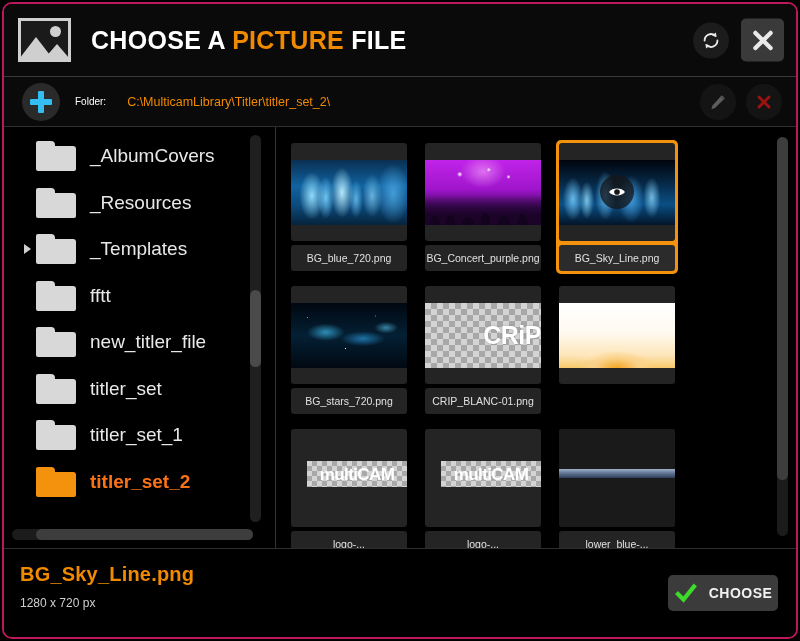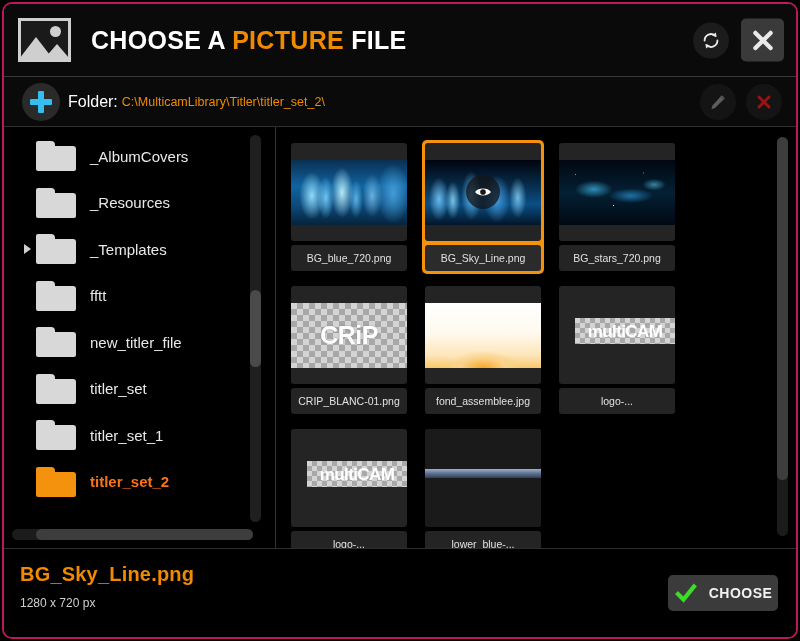--- a/index.html
+++ b/index.html
@@ -118,27 +118,27 @@
     border-radius: 50%;
     background: #2a2a2a;
     display: flex; align-items: center; justify-content: center;
     cursor: pointer;
     flex: 0 0 auto;
   }
   .plus-h { position: absolute; width: 22px; height: 6px; background: #34bdf0; border-radius: 1px; }
   .plus-v { position: absolute; width: 6px; height: 22px; background: #34bdf0; border-radius: 1px; }
   .plus-wrap { position: relative; width: 22px; height: 22px; display:flex; align-items:center; justify-content:center;}
   .path-label {
-    margin-left: 8px;
-    font-size: 16px;
+    margin-left: 15px;
+    font-size: 10px;
     color: #ffffff;
     white-space: nowrap;
   }
   .path-value {
-    margin-left: 4px;
+    margin-left: 21px;
     font-size: 12.5px;
     color: #f08a00;
     white-space: nowrap;
   }
   .pathbar-right {
     position: absolute;
     right: 14px; top: 50%;
     transform: translateY(-50%);
     display: flex; align-items: center; gap: 10px;
   }
@@ -208,21 +208,21 @@
   .folder-ico .bodyf {
     position: absolute;
     left: 0; top: 5px;
     width: 40px; height: 25px;
     background: #d8d8d8;
     border-radius: 1px 3px 2px 2px;
   }
   .tree-item.selected .folder-ico .tab,
   .tree-item.selected .folder-ico .bodyf { background: #f5920d; }
   .tree-label {
-    font-size: 15px;
+    font-size: 19px;
     color: #e8e8e8;
     white-space: nowrap;
   }
   .tree-item.selected .tree-label {
     color: #f97316;
     font-weight: bold;
   }
 
   .vscroll-track {
     position: absolute;
@@ -354,21 +354,21 @@
       radial-gradient(circle 1px at 73% 20%, #fff, transparent 70%),
       linear-gradient(180deg, #010711 0%, #042034 50%, #010812 100%);
   }
   .checker {
     background-color:#d4d4d4;
     background-image:
       linear-gradient(45deg, #a8a8a8 25%, transparent 25%, transparent 75%, #a8a8a8 75%),
       linear-gradient(45deg, #a8a8a8 25%, transparent 25%, transparent 75%, #a8a8a8 75%);
     background-size: 12px 12px;
     background-position: 0 0, 6px 6px;
-    display:flex; align-items:center; justify-content:center;
+    display:flex; align-items:center; justify-content:flex-end;
   }
   .crip-text {
     font-size: 25px; font-weight: bold; color: #fff;
     letter-spacing: -0.5px;
     text-shadow: 0 0 2px rgba(0,0,0,.25);
   }
   .art-fond {
     background:
       radial-gradient(ellipse 50px 22px at 50% 100%, #f5a623 0%, #fbd28a 45%, transparent 78%),
       radial-gradient(ellipse 30px 10px at 36% 82%, #ffe9c2, transparent 70%),
@@ -596,20 +596,26 @@
     </div>
 
     <div class="grid-pane">
       <div class="grid">
           <div class="cell">
             <div class="thumb">
               <div class="thumb-img art-blue"></div>
             </div>
             <div class="cap">BG_blue_720.png</div>
           </div>
+          <div class="cell">
+            <div class="thumb">
+              <div class="thumb-img art-concert"></div>
+            </div>
+            <div class="cap">BG_Concert_purple.png</div>
+          </div>
           <div class="cell selected">
             <div class="thumb">
               <div class="thumb-img art-skyline"></div>
               <div class="eye-badge">
                 <svg width="20" height="20" viewBox="0 0 24 24">
                   <path d="M2.5 12 C6 6.5 18 6.5 21.5 12 C18 17.5 6 17.5 2.5 12 Z" fill="#ffffff"></path>
                   <circle cx="12" cy="12" r="3.4" fill="#15171c"></circle>
                 </svg>
               </div>
             </div>
@@ -626,21 +632,20 @@
               <div class="thumb-img checker">
                 <div class="crip-text">CRiP</div>
               </div>
             </div>
             <div class="cap">CRIP_BLANC-01.png</div>
           </div>
           <div class="cell">
             <div class="thumb">
               <div class="thumb-img art-fond"></div>
             </div>
-            <div class="cap">fond_assemblee.jpg</div>
           </div>
           <div class="cell">
             <div class="thumb">
               <div class="logo-strip">
                 <div class="logo-txt">multiCAM</div>
               </div>
             </div>
             <div class="cap">logo-...</div>
           </div>
           <div class="cell">

